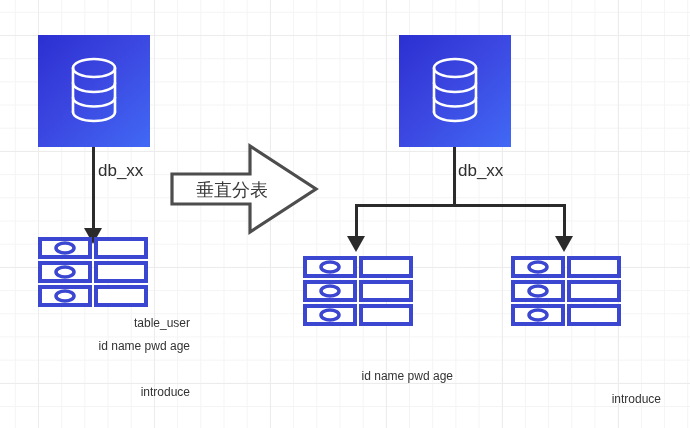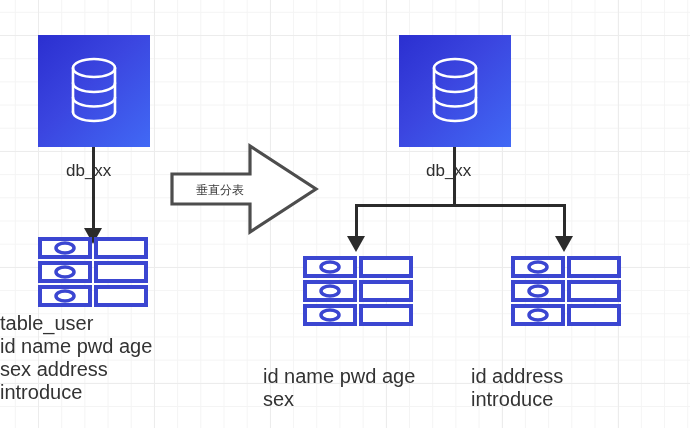--- a/index.html
+++ b/index.html
@@ -52,37 +52,38 @@
     border-top: 16px solid #2b2b2b;
   }
 
   
   .lbl {
     position: absolute;
     color: #2f2f2f;
     font-size: 17px;
     line-height: 17px;
     white-space: nowrap;
+    margin-left: 32px;
   }
   .caption {
     position: absolute;
     color: #333333;
-    font-size: 20px;
+    font-size: 12px;
     line-height: 23px;
-    text-align: left;
+    text-align: right;
     white-space: pre-line;
   }
 
   
   .block-arrow { position: absolute; }
   .block-arrow svg { display: block; }
   .arrow-text {
     position: absolute;
     color: #3a3a3a;
-    font-size: 12px;
+    font-size: 18px;
     line-height: 18px;
     white-space: nowrap;
   }
 </style>
 </head>
 <body>
 
 <div id="canvas">
 
   <div class="db-tile" style="left:38px; top:35px;">
@@ -115,21 +116,20 @@
       <g fill="none" stroke="#3b46d1" stroke-width="3.5">
         <ellipse cx="27" cy="11" rx="9" ry="5"></ellipse>
         <ellipse cx="27" cy="35" rx="9" ry="5"></ellipse>
         <ellipse cx="27" cy="59" rx="9" ry="5"></ellipse>
       </g>
     </svg>
   </div>
 
   <div class="caption" style="left:0px; top:312px; width:190px;">table_user</div>
   <div class="caption" style="left:0px; top:335px; width:190px;">id name pwd age</div>
-  <div class="caption" style="left:0px; top:358px; width:190px;">sex address</div>
   <div class="caption" style="left:0px; top:381px; width:190px;">introduce</div>
 
   <div class="block-arrow" style="left:170px; top:143px;">
     <svg width="150" height="92" viewBox="0 0 150 92">
       <path d="M2 31 L80 31 L80 3 L146 46 L80 89 L80 61 L2 61 Z" fill="#ffffff" stroke="#4d4d4d" stroke-width="3.2" stroke-linejoin="miter"></path>
     </svg>
   </div>
   <div class="arrow-text" style="left:196px; top:181px;">垂直分表</div>
 
   <div class="db-tile" style="left:399px; top:35px;">
@@ -165,35 +165,33 @@
         <rect x="58" y="50" width="50" height="18"></rect>
       </g>
       <g fill="none" stroke="#3b46d1" stroke-width="3.5">
         <ellipse cx="27" cy="11" rx="9" ry="5"></ellipse>
         <ellipse cx="27" cy="35" rx="9" ry="5"></ellipse>
         <ellipse cx="27" cy="59" rx="9" ry="5"></ellipse>
       </g>
     </svg>
   </div>
   <div class="caption" style="left:263px; top:365px; width:190px;">id name pwd age</div>
-  <div class="caption" style="left:263px; top:388px; width:190px;">sex</div>
 
   <div class="tbl-icon" style="left:511px; top:256px;">
     <svg width="110" height="72" viewBox="0 0 110 72">
       <g fill="#ffffff" stroke="#3b46d1" stroke-width="4">
         <rect x="2" y="2" width="50" height="18"></rect>
         <rect x="58" y="2" width="50" height="18"></rect>
         <rect x="2" y="26" width="50" height="18"></rect>
         <rect x="58" y="26" width="50" height="18"></rect>
         <rect x="2" y="50" width="50" height="18"></rect>
         <rect x="58" y="50" width="50" height="18"></rect>
       </g>
       <g fill="none" stroke="#3b46d1" stroke-width="3.5">
         <ellipse cx="27" cy="11" rx="9" ry="5"></ellipse>
         <ellipse cx="27" cy="35" rx="9" ry="5"></ellipse>
         <ellipse cx="27" cy="59" rx="9" ry="5"></ellipse>
       </g>
     </svg>
   </div>
-  <div class="caption" style="left:471px; top:365px; width:190px;">id  address</div>
   <div class="caption" style="left:471px; top:388px; width:190px;">introduce</div>
 
 </div>
 
 </body></html>

